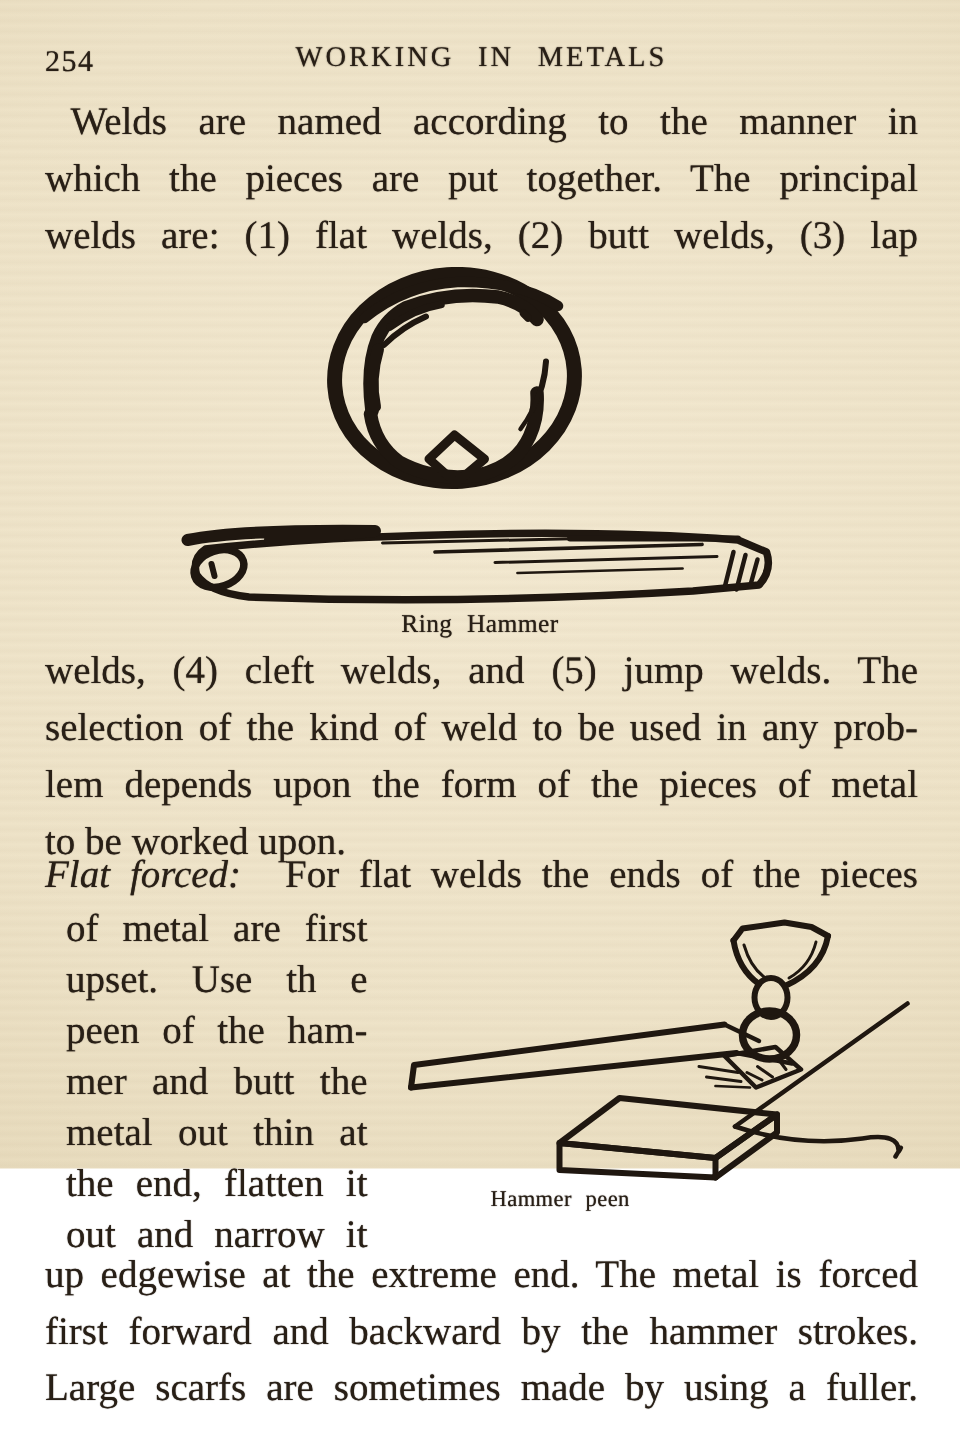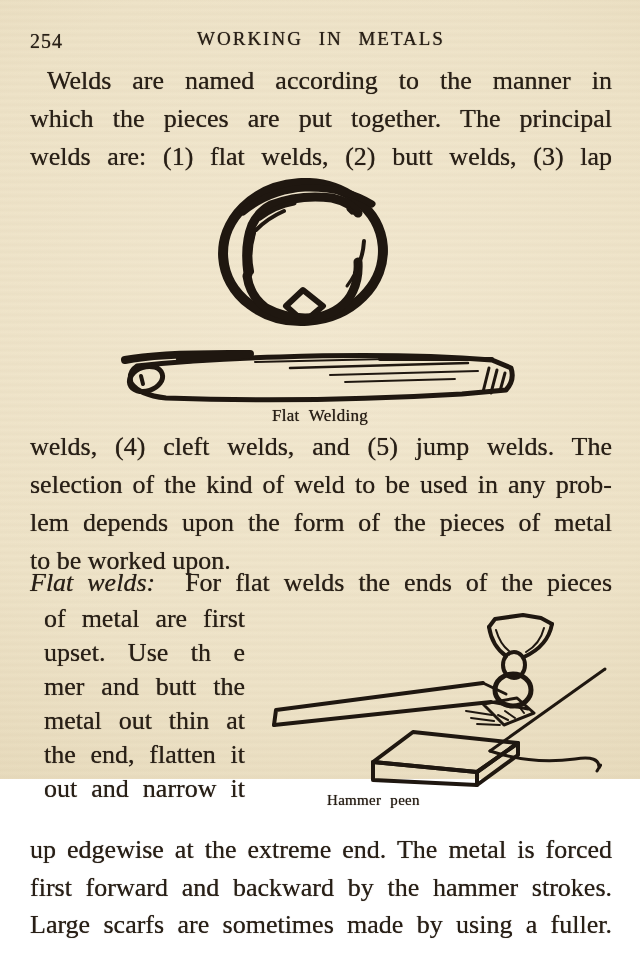--- a/index.html
+++ b/index.html
@@ -105,37 +105,38 @@
         <path d="M330 197 L478 193" stroke-width="2"></path>
         <path d="M255 184 L430 180" stroke-width="2"></path>
         <path d="M380 181 L492 181" stroke-width="4"></path>
         <path d="M345 204 L455 201" stroke-width="1.8"></path>
         <path d="M489 190 L483 214" stroke-width="3"></path>
         <path d="M497 192 L491 215" stroke-width="3"></path>
         <path d="M505 195 L500 213" stroke-width="3"></path>
       </g>
     </svg>
   </div>
-  <div class="abs fig1-caption">Flat Welding</div>
+  <div class="abs fig1-caption">Ring Hammer</div>
 
   <div class="abs txt para2">
     <div class="line jl">welds, (4) cleft welds, and (5) jump welds.  The</div>
     <div class="line jl">selection of the kind of weld to be used in any prob-</div>
     <div class="line jl">lem depends upon the form of the pieces of metal</div>
     <div class="line">to be worked upon.</div>
   </div>
 
   <div class="abs txt line-flat jl">
-    <span class="ital">Flat welds:</span>
+    <span class="ital">Flat forced:</span>
     <span class="rest">For flat welds the ends of the pieces</span>
   </div>
 
   <div class="abs txt leftcol">
     <div class="line left-line">of metal are first</div>
     <div class="line left-line">upset.  Use th e</div>
+    <div class="line left-line">peen of the ham-</div>
     <div class="line left-line">mer and butt the</div>
     <div class="line left-line">metal out thin at</div>
     <div class="line left-line">the end, flatten it</div>
     <div class="line left-line">out and narrow it</div>
   </div>
 
   <div class="abs fig2">
     <svg width="365" height="180" viewBox="0 0 365 180">
       <g class="stroke">
         <path d="M4 113 L6 98 L213 71" stroke-width="4"></path>

